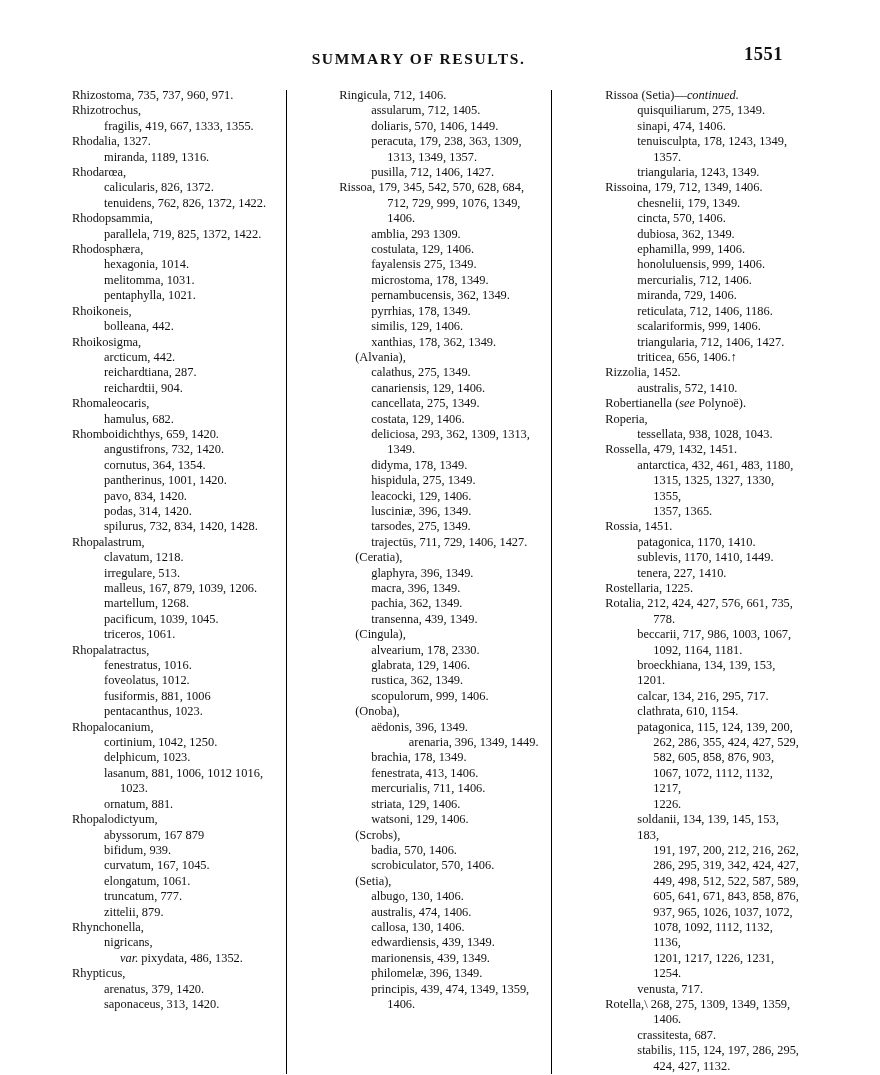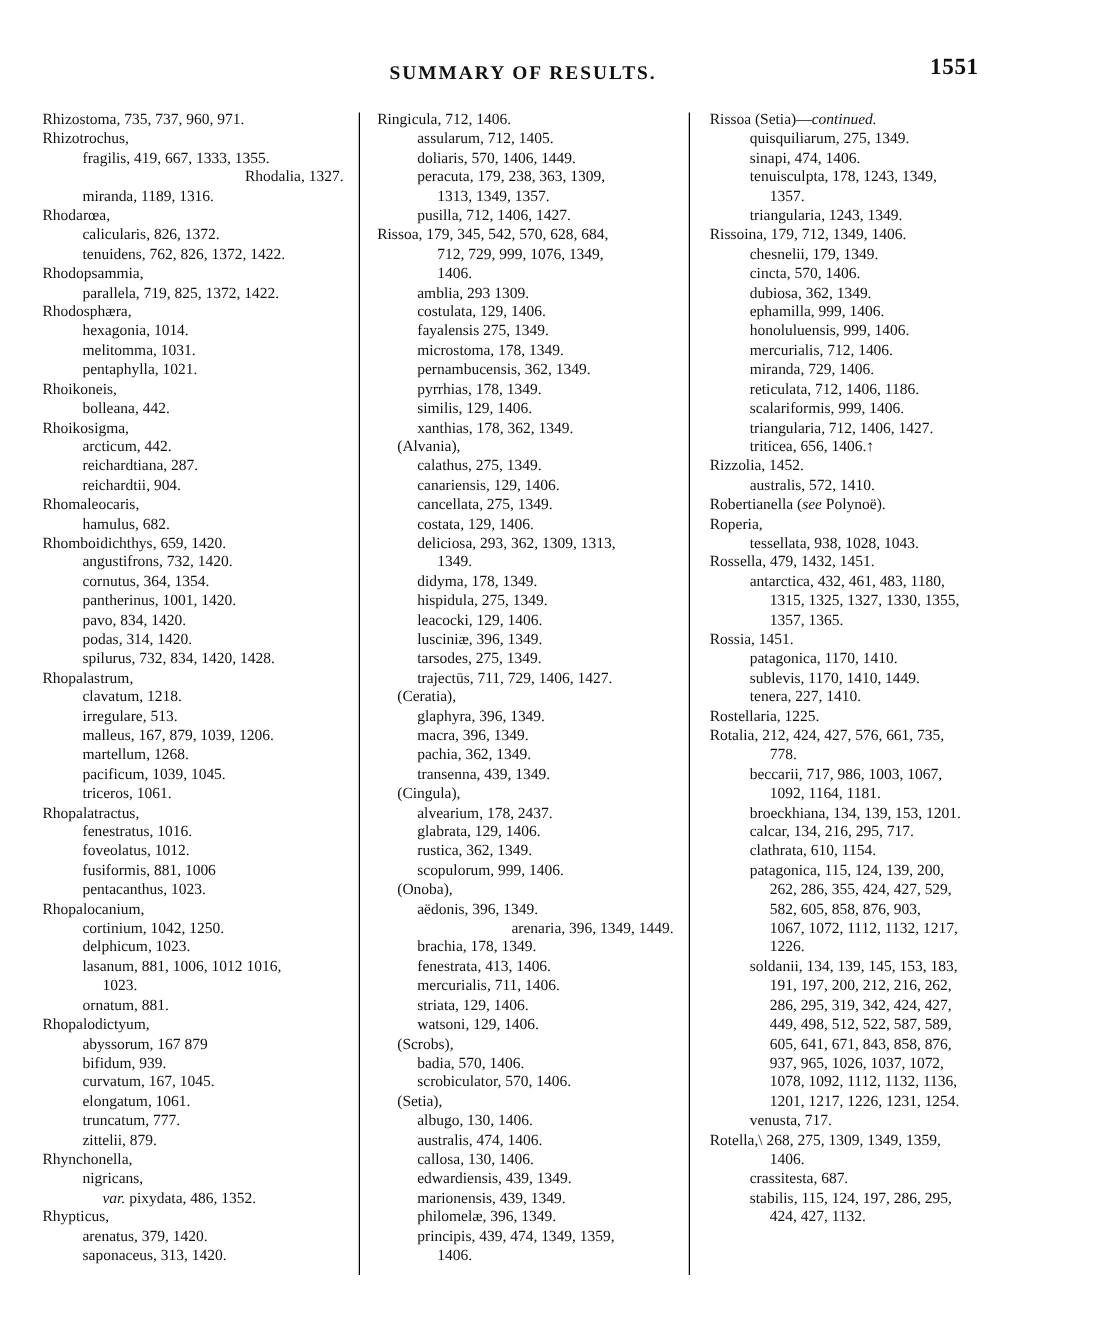--- a/index.html
+++ b/index.html
@@ -44,20 +44,21 @@
   }
   .columns {
     display: flex;
     flex-direction: row;
     align-items: stretch;
     margin-top: 10px;
   }
   .col {
     position: relative;
     box-sizing: border-box;
+    margin-left: 38px;
   }
   .col-1 { width: 268px; padding-right: 12px; }
   .col-2 { width: 278px; padding-left: 14px; padding-right: 12px; }
   .col-3 { width: 266px; padding-left: 16px; }
   .rule {
     width: 1px;
     background: #000;
     margin: 2px 0 0 0;
     align-self: stretch;
     min-height: 930px;
@@ -88,21 +89,21 @@
   <div class="header">
     <div class="header-title">SUMMARY OF RESULTS.</div>
     <div class="header-page">1551</div>
   </div>
 
   <div class="columns">
     <div class="col col-1">
         <div class="entry" style="padding-left: 0px;">Rhizostoma, 735, 737, 960, 971.</div>
         <div class="entry" style="padding-left: 0px;">Rhizotrochus,</div>
         <div class="entry" style="padding-left: 32px;">fragilis, 419, 667, 1333, 1355.</div>
-        <div class="entry" style="padding-left: 0px; text-align: right;">Rhodalia, 1327.</div>
+        <div class="entry" style="padding-left: 0px;">Rhodalia, 1327.</div>
         <div class="entry" style="padding-left: 32px;">miranda, 1189, 1316.</div>
         <div class="entry" style="padding-left: 0px;">Rhodarœa,</div>
         <div class="entry" style="padding-left: 32px;">calicularis, 826, 1372.</div>
         <div class="entry" style="padding-left: 32px;">tenuidens, 762, 826, 1372, 1422.</div>
         <div class="entry" style="padding-left: 0px;">Rhodopsammia,</div>
         <div class="entry" style="padding-left: 32px;">parallela, 719, 825, 1372, 1422.</div>
         <div class="entry" style="padding-left: 0px;">Rhodosphæra,</div>
         <div class="entry" style="padding-left: 32px;">hexagonia, 1014.</div>
         <div class="entry" style="padding-left: 32px;">melitomma, 1031.</div>
         <div class="entry" style="padding-left: 32px;">pentaphylla, 1021.</div>
@@ -184,21 +185,21 @@
         <div class="entry" style="padding-left: 32px;">leacocki, 129, 1406.</div>
         <div class="entry" style="padding-left: 32px;">lusciniæ, 396, 1349.</div>
         <div class="entry" style="padding-left: 32px;">tarsodes, 275, 1349.</div>
         <div class="entry" style="padding-left: 32px;">trajectūs, 711, 729, 1406, 1427.</div>
         <div class="entry" style="padding-left: 16px;">(Ceratia),</div>
         <div class="entry" style="padding-left: 32px;">glaphyra, 396, 1349.</div>
         <div class="entry" style="padding-left: 32px;">macra, 396, 1349.</div>
         <div class="entry" style="padding-left: 32px;">pachia, 362, 1349.</div>
         <div class="entry" style="padding-left: 32px;">transenna, 439, 1349.</div>
         <div class="entry" style="padding-left: 16px;">(Cingula),</div>
-        <div class="entry" style="padding-left: 32px;">alvearium, 178, 2437.</div>
+        <div class="entry" style="padding-left: 32px;">alvearium, 178, 2330.</div>
         <div class="entry" style="padding-left: 32px;">glabrata, 129, 1406.</div>
         <div class="entry" style="padding-left: 32px;">rustica, 362, 1349.</div>
         <div class="entry" style="padding-left: 32px;">scopulorum, 999, 1406.</div>
         <div class="entry" style="padding-left: 16px;">(Onoba),</div>
         <div class="entry" style="padding-left: 32px;">aëdonis, 396, 1349.</div>
         <div class="entry" style="padding-left: 32px; text-align: right;">arenaria, 396, 1349, 1449.</div>
         <div class="entry" style="padding-left: 32px;">brachia, 178, 1349.</div>
         <div class="entry" style="padding-left: 32px;">fenestrata, 413, 1406.</div>
         <div class="entry" style="padding-left: 32px;">mercurialis, 711, 1406.</div>
         <div class="entry" style="padding-left: 32px;">striata, 129, 1406.</div>

